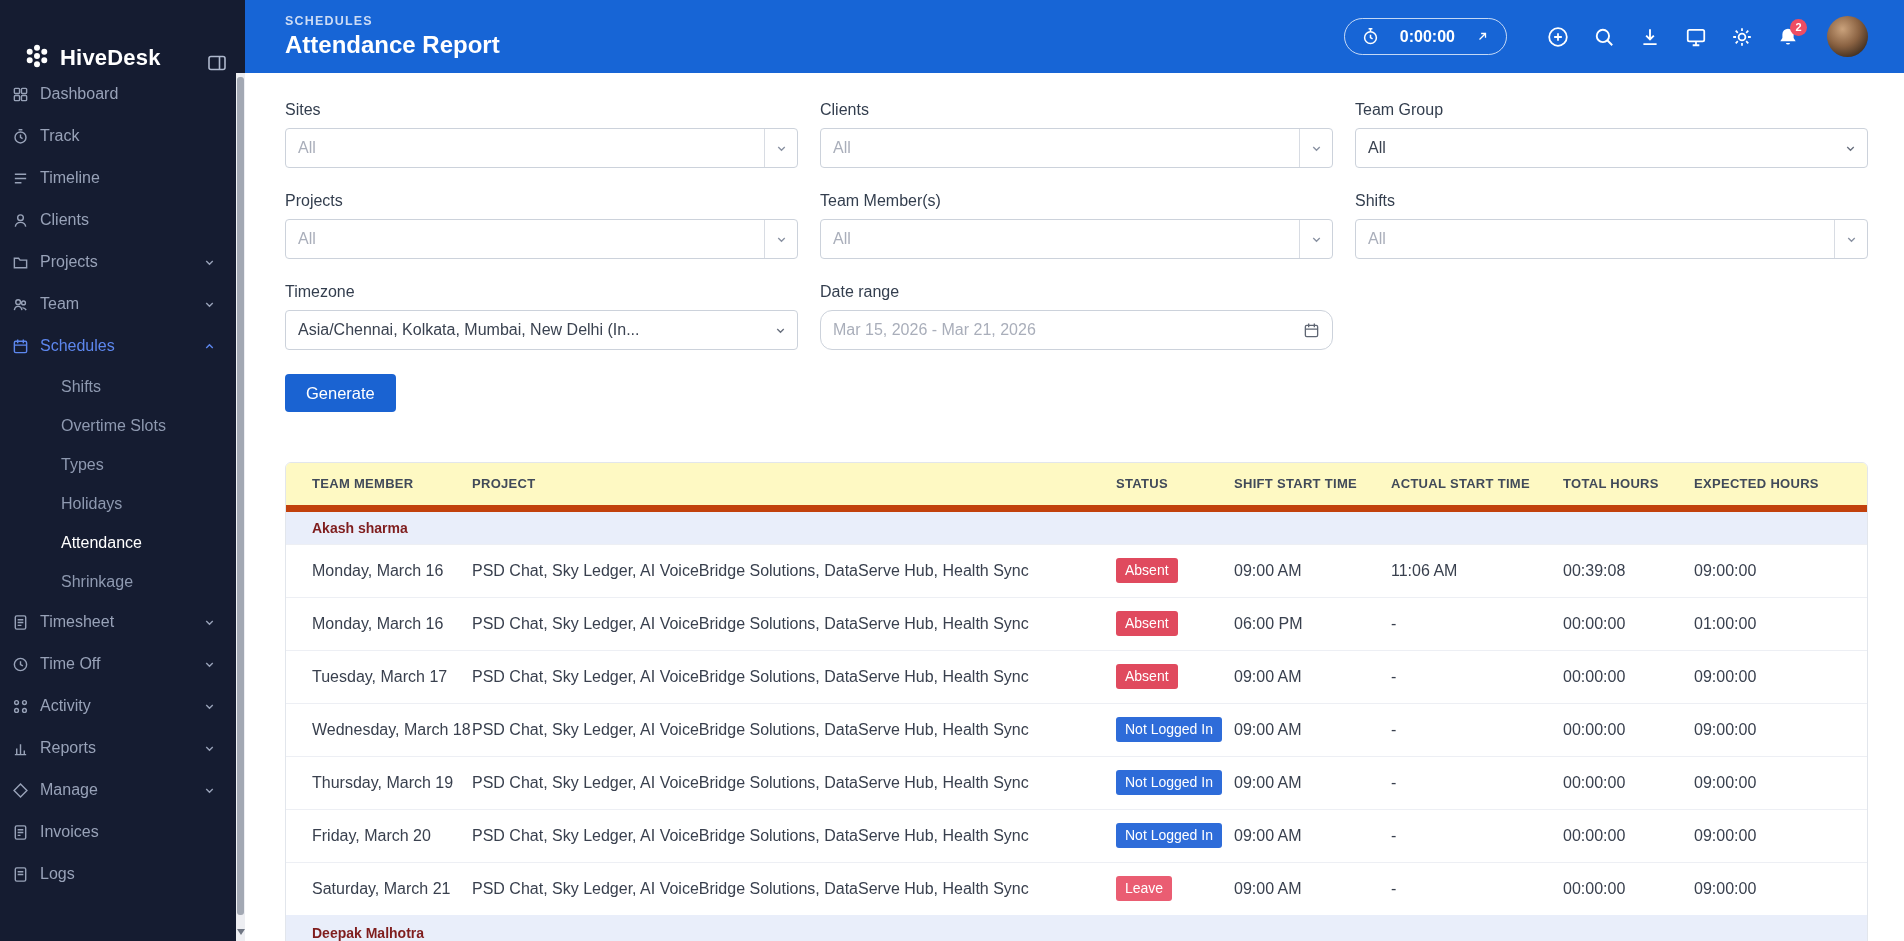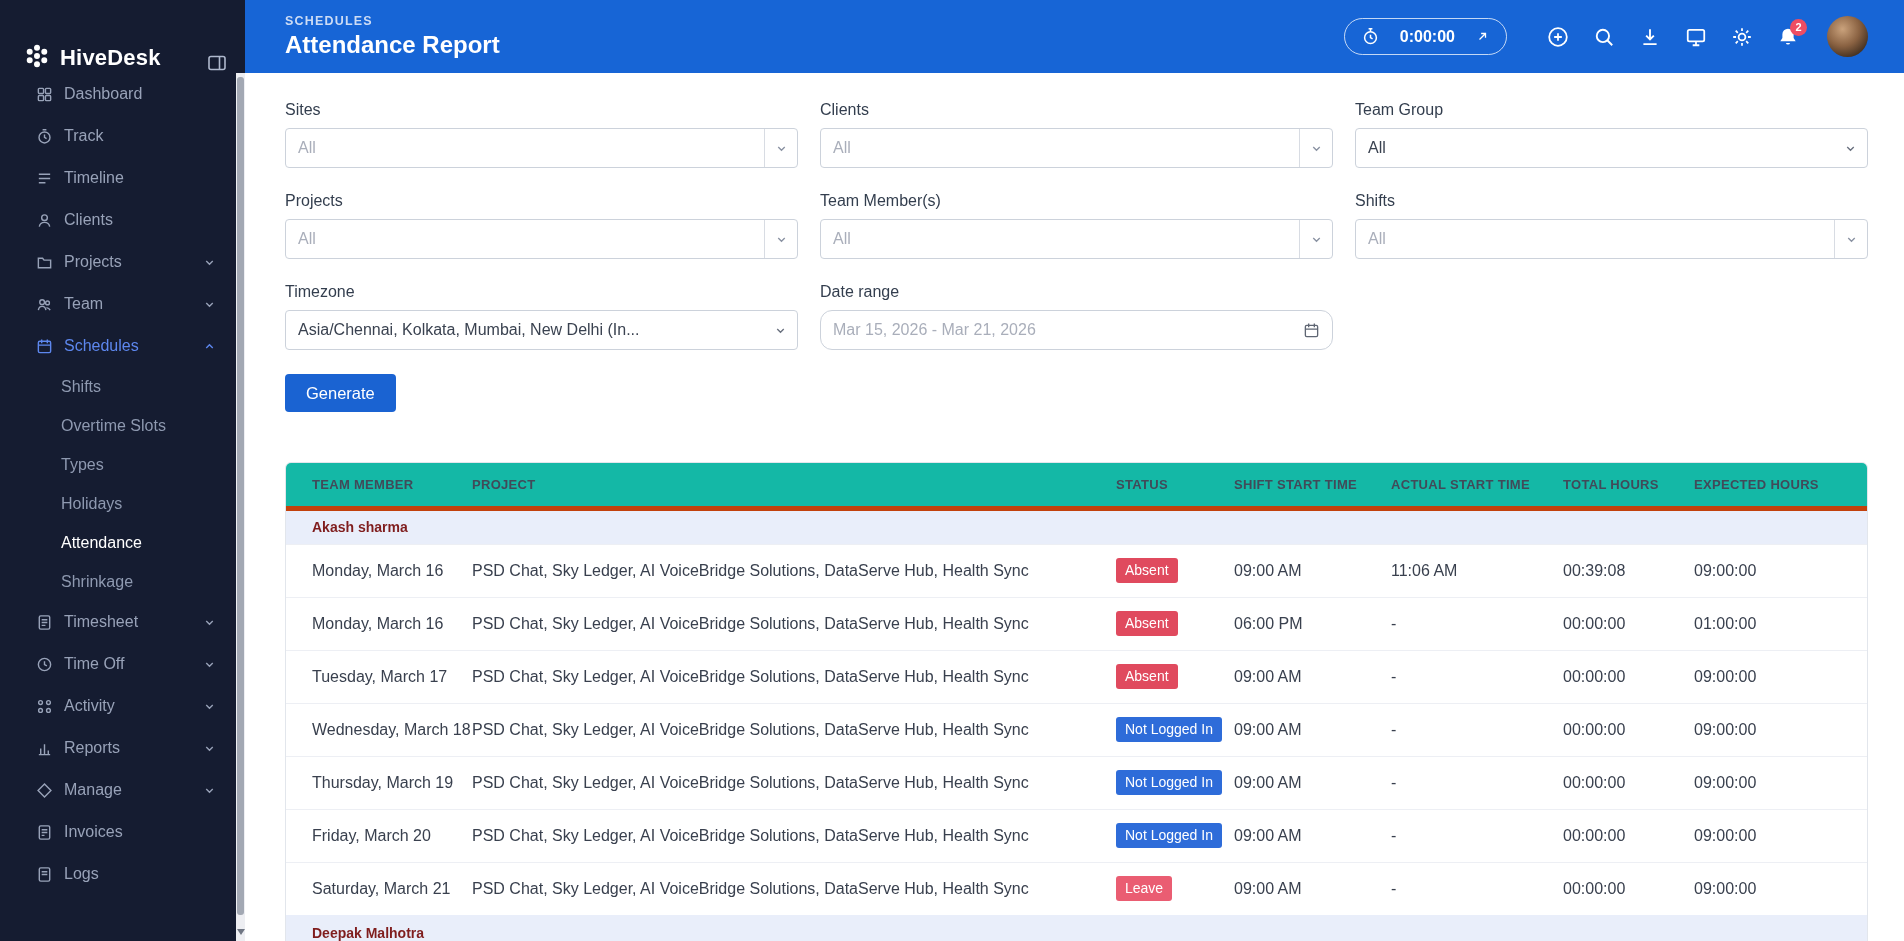--- a/index.html
+++ b/index.html
@@ -6,21 +6,21 @@
   html,body{width:1904px;height:941px;overflow:hidden;font-family:"Liberation Sans",sans-serif;background:#fff}
   .app{display:flex;width:1904px;height:941px}
 
   
   .sidebar{width:245px;height:941px;background:#151c31;position:relative;flex:none}
   .logo-row{height:73px;display:flex;align-items:flex-end;padding:0 18px 0 24px;gap:10px}
   .brand{display:flex;align-items:center;gap:10px;cursor:pointer}
   .brand-text{color:#fff;font-size:22px;font-weight:700;letter-spacing:.2px}
   .collapse-btn{margin-left:auto;cursor:pointer;color:#aeb8cd;display:flex}
   .nav{width:236px}
-  .nav-item{height:42px;display:flex;align-items:center;gap:11px;padding:0 20px 0 36px;color:#98a2b8;font-size:16px;cursor:pointer}
+  .nav-item{height:42px;display:flex;align-items:center;gap:11px;padding:0 20px 0 12px;color:#98a2b8;font-size:16px;cursor:pointer}
   .nav-item .ico{display:flex;flex:none}
   .nav-item .chev{margin-left:auto;display:flex}
   .nav-item.accent{color:#5d87ee}
   .sub-item{height:39px;display:flex;align-items:center;padding:0 20px 0 61px;color:#8e99b0;font-size:16px;cursor:pointer}
   .sub-item.active{color:#ffffff}
   .gutter{position:absolute;top:73px;right:0;bottom:0;width:9px;background:#edeef2}
   .gutter-thumb{position:absolute;left:1px;right:1px;top:4px;bottom:26px;background:#a2a8b3;border-radius:3px;cursor:grab}
   .gutter-arrow{position:absolute;bottom:6px;left:50%;transform:translateX(-50%);width:0;height:0;border-left:4px solid transparent;border-right:4px solid transparent;border-top:6px solid #6f7683}
 
   
@@ -49,21 +49,21 @@
   .dateinput .val{flex:1;font-size:16px;color:#a9aeba;white-space:nowrap;overflow:hidden}
   .dateinput .cal{display:flex;color:#5f6673}
   .checkrow{margin-top:34px;display:flex;align-items:center;gap:10px}
   .checkbox{width:19px;height:19px;border-radius:4px;background:#2b6be4;display:flex;align-items:center;justify-content:center;cursor:pointer;flex:none}
   .chklabel{font-size:16.5px;color:#222a38}
   .btn-generate{margin-top:24px;display:inline-block;background:#1a63d2;color:#fff;border:none;border-radius:4px;font-family:inherit;font-size:16.5px;height:38px;padding:0 21px;cursor:pointer}
 
   
   .tablebox{margin-top:50px;border:1px solid #e2e6ec;border-radius:6px;overflow:hidden}
   table.report{width:100%;border-collapse:collapse;table-layout:fixed}
-  table.report thead th{height:45px;text-align:left;vertical-align:middle;font-size:13px;font-weight:700;color:#414a59;letter-spacing:.3px;border-bottom:5px solid #c2410c;background:#14b8a6}
+  table.report thead th{height:45px;text-align:left;vertical-align:middle;font-size:13px;font-weight:700;color:#414a59;letter-spacing:.3px;border-bottom:7px solid #c2410c;background:#fef9c3}
   td.first,th.first{padding-left:26px}
   tr.group td{height:36px;background:#e9eefa;font-size:14px;font-weight:600;color:#7f1d1d;vertical-align:middle}
   tr.row td{height:53px;vertical-align:middle;font-size:16px;color:#39404e;border-top:1px solid #edeff4;background:#fff;white-space:nowrap;overflow:hidden;text-overflow:ellipsis}
   .badge{display:inline-block;padding:4px 9px;border-radius:3px;font-size:14px;font-weight:500;color:#fff;line-height:1.2}
   .badge.red{background:#e04a5e}
   .badge.blue{background:#2e6cd9}
   .badge.pink{background:#ea5d72}
 </style>
 </head>
 <body>

